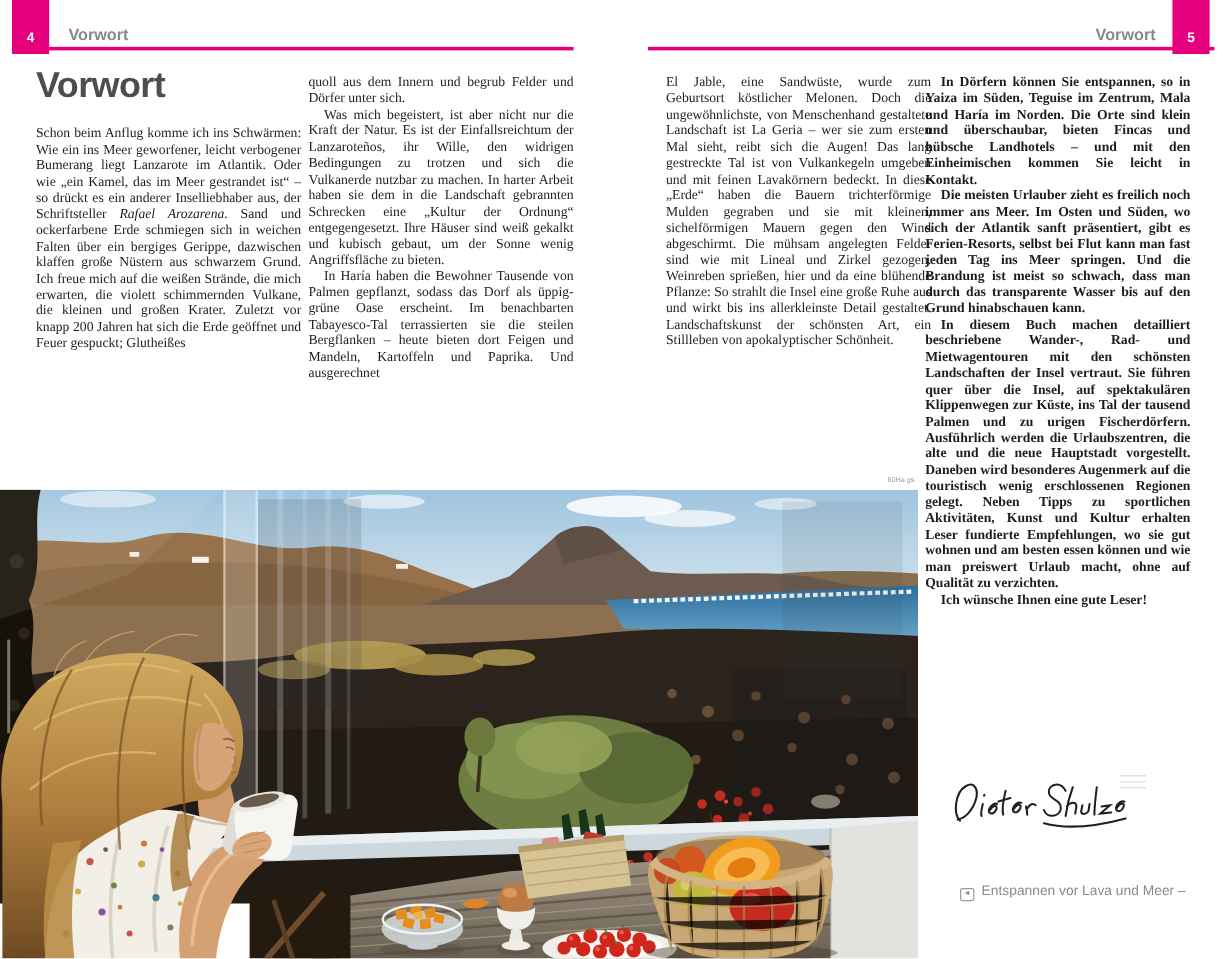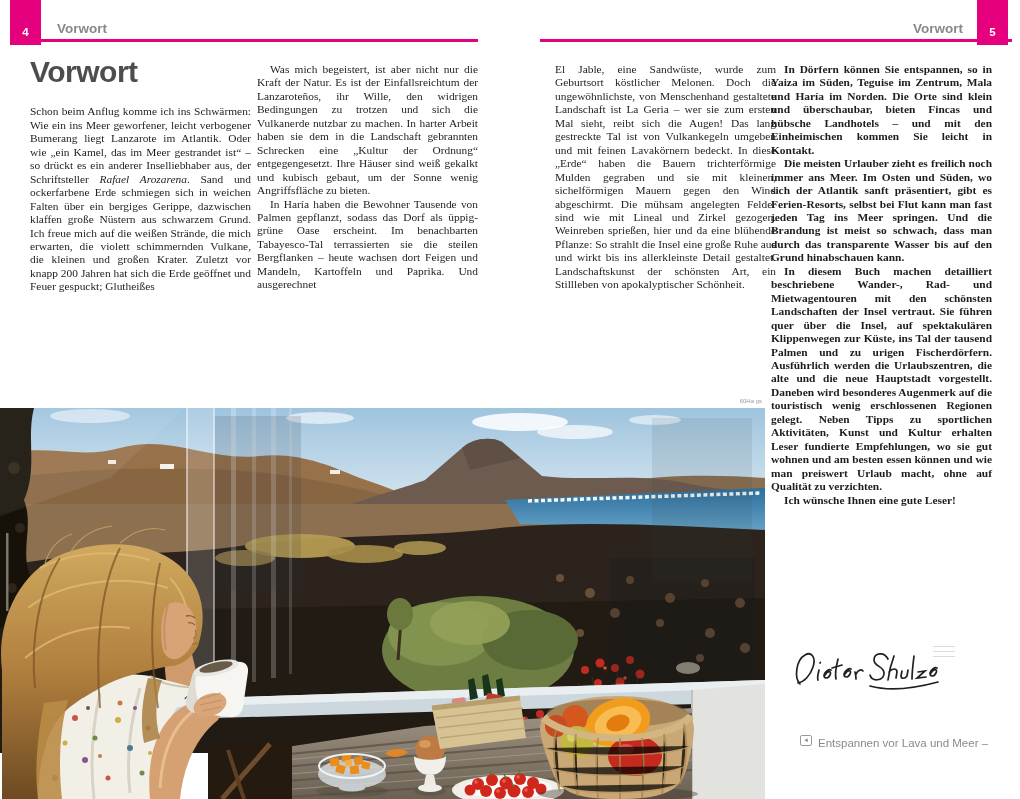--- a/index.html
+++ b/index.html
@@ -53,21 +53,21 @@
   
   .signature { position:absolute; left:788px; top:644px; width:168px; height:56px; }
   .faint-artifact { position:absolute; left:933px; top:646px; opacity:.35; }
   .faint-artifact div { width:22px; height:1px; background:#9a9a9a; margin-bottom:4px; }
   
   .caption {
     position:absolute; left:772px; top:735px; width:235px;
     font-family:"Liberation Sans", sans-serif; font-size:11.5px; line-height:16px;
     color:#8a8a8b;
   }
-  .cap-line1 { display:flex; align-items:flex-start; gap:6px;padding-left:28px; }
+  .cap-line1 { display:flex; align-items:flex-end; gap:6px;padding-left:28px; }
   .cap-icon {
     flex:0 0 auto; width:12px; height:11px; border:1.5px solid #999a9b; border-radius:2px;
     font-size:6px; line-height:8px; text-align:center; color:#8a8a8b;
   }
 </style>
 </head>
 <body>
 
 <div id="book">
 
@@ -82,22 +82,23 @@
   </div>
   <div class="header-rule right"></div>
   <div class="header-label right">Vorwort</div>
 
   <div class="col c1l">
     <h1 class="chapter-title">Vorwort</h1>
     <p>Schon beim Anflug komme ich ins Schwärmen: Wie ein ins Meer geworfener, leicht verbogener Bumerang liegt Lanzarote im Atlantik. Oder wie „ein Kamel, das im Meer gestrandet ist“ – so drückt es ein anderer Inselliebhaber aus, der Schriftsteller <i>Rafael Arozarena</i>. Sand und ockerfarbene Erde schmiegen sich in weichen Falten über ein bergiges Gerippe, dazwischen klaffen große Nüstern aus schwarzem Grund. Ich freue mich auf die weißen Strände, die mich erwarten, die violett schimmernden Vulkane, die kleinen und großen Krater. Zuletzt vor knapp 200 Jahren hat sich die Erde geöffnet und Feuer gespuckt; Glutheißes</p>
   </div>
 
   <div class="col c2l">
+    <p>quoll aus dem Innern und begrub Felder und Dörfer unter sich.</p>
     <p class="ind">Was mich begeistert, ist aber nicht nur die Kraft der Natur. Es ist der Einfallsreichtum der Lanzaroteños, ihr Wille, den widrigen Bedingungen zu trotzen und sich die Vulkanerde nutzbar zu machen. In harter Arbeit haben sie dem in die Landschaft gebrannten Schrecken eine „Kultur der Ordnung“ entgegengesetzt. Ihre Häuser sind weiß gekalkt und kubisch gebaut, um der Sonne wenig Angriffsfläche zu bieten.</p>
-    <p class="ind">In Haría haben die Bewohner Tausende von Palmen gepflanzt, sodass das Dorf als üppig-grüne Oase erscheint. Im benachbarten Tabayesco-Tal terrassierten sie die steilen Bergflanken – heute wachsen dort Feigen und Mandeln, Kartoffeln und Paprika. Und ausgerechnet</p>
+    <p class="ind">In Haría haben die Bewohner Tausende von Palmen gepflanzt, sodass das Dorf als üppig-grüne Oase erscheint. Im benachbarten Tabayesco-Tal terrassierten sie die steilen Bergflanken – heute bieten dort Feigen und Mandeln, Kartoffeln und Paprika. Und ausgerechnet</p>
   </div>
 
   <div class="col c1r">
     <p>El Jable, eine Sandwüste, wurde zum Geburtsort köstlicher Melonen. Doch die ungewöhnlichste, von Menschenhand gestaltete Landschaft ist La Geria – wer sie zum ersten Mal sieht, reibt sich die Augen! Das lang gestreckte Tal ist von Vulkankegeln umgeben und mit feinen Lavakörnern bedeckt. In diese „Erde“ haben die Bauern trichterförmige Mulden gegraben und sie mit kleinen, sichelförmigen Mauern gegen den Wind abgeschirmt. Die mühsam angelegten Felder sind wie mit Lineal und Zirkel gezogen. Weinreben sprießen, hier und da eine blühende Pflanze: So strahlt die Insel eine große Ruhe aus und wirkt bis ins allerkleinste Detail gestaltet. Landschaftskunst der schönsten Art, ein Stillleben von apokalyptischer Schönheit.</p>
   </div>
 
   <div class="col c2r">
     <p class="ind">In Dörfern können Sie entspannen, so in Yaiza im Süden, Teguise im Zentrum, Mala und Haría im Norden. Die Orte sind klein und überschaubar, bieten Fincas und hübsche Landhotels – und mit den Einheimischen kommen Sie leicht in Kontakt.</p>
     <p class="ind">Die meisten Urlauber zieht es freilich noch immer ans Meer. Im Osten und Süden, wo sich der Atlantik sanft präsentiert, gibt es Ferien-Resorts, selbst bei Flut kann man fast jeden Tag ins Meer springen. Und die Brandung ist meist so schwach, dass man durch das transparente Wasser bis auf den Grund hinabschauen kann.</p>
     <p class="ind">In diesem Buch machen detailliert beschriebene Wander-, Rad- und Mietwagentouren mit den schönsten Landschaften der Insel vertraut. Sie führen quer über die Insel, auf spektakulären Klippenwegen zur Küste, ins Tal der tausend Palmen und zu urigen Fischerdörfern. Ausführlich werden die Urlaubszentren, die alte und die neue Hauptstadt vorgestellt. Daneben wird besonderes Augenmerk auf die touristisch wenig erschlossenen Regionen gelegt. Neben Tipps zu sportlichen Aktivitäten, Kunst und Kultur erhalten Leser fundierte Empfehlungen, wo sie gut wohnen und am besten essen können und wie man preiswert Urlaub macht, ohne auf Qualität zu verzichten.</p>

